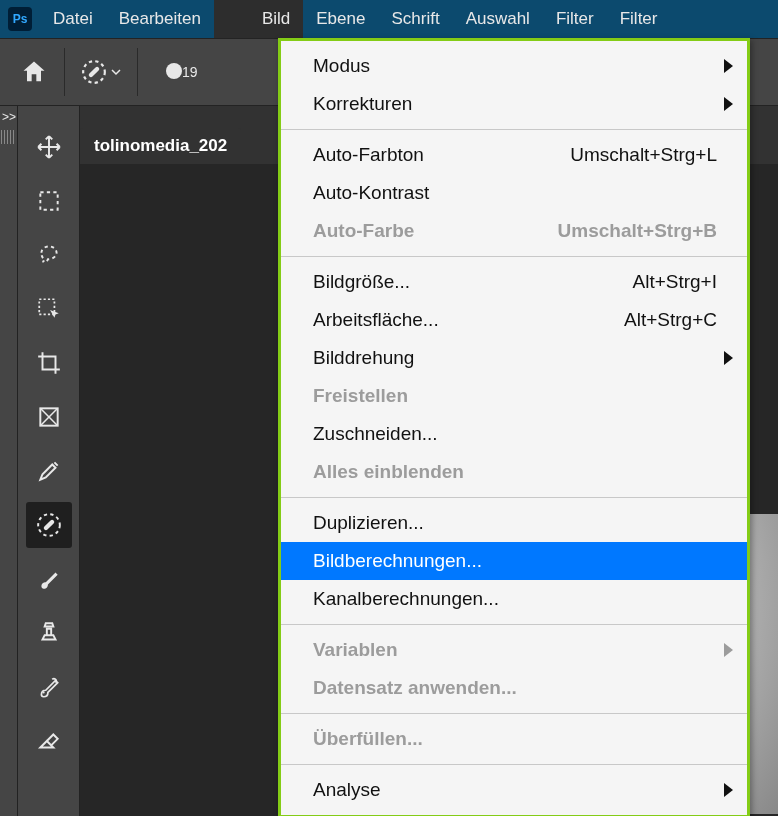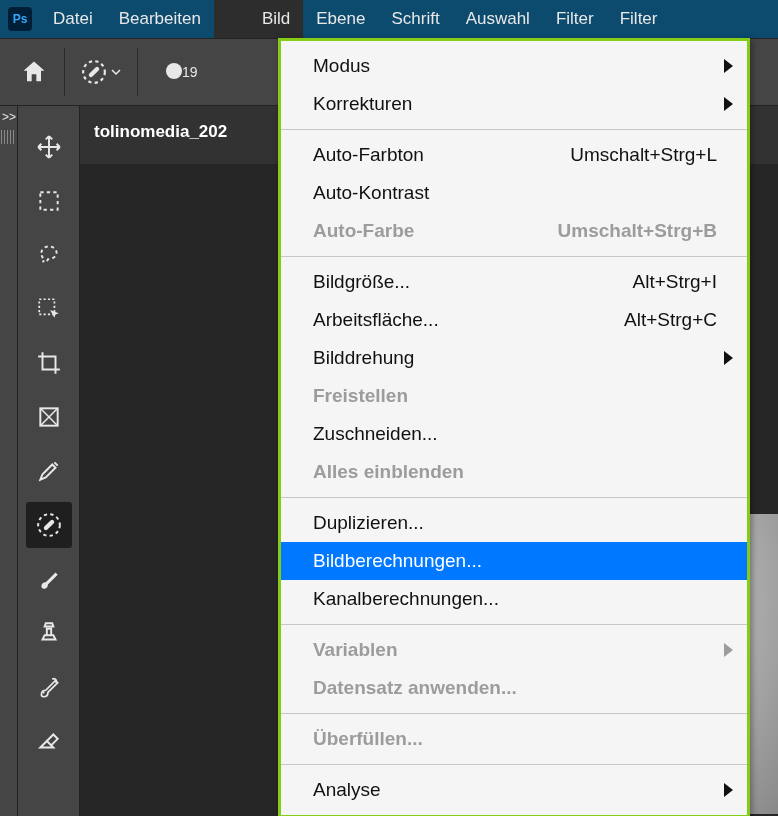--- a/index.html
+++ b/index.html
@@ -25,21 +25,21 @@
   .leftwrap { position:absolute; left:0; top:106px; bottom:0; display:flex; }
   .rulerstrip { width:18px; background:#454545; color:#e8e8e8; border-right:1px solid #222;}
   .rulerstrip .chev { font-size:12px; padding:4px 2px; }
   .rulerstrip .ticks { height:14px; background: repeating-linear-gradient(90deg,#888,#888 1px,transparent 1px,transparent 3px); margin:2px 1px 0 1px; }
   .toolbar { width:62px; background:#454545; border-right:1px solid #222; display:flex; flex-direction:column; align-items:center; padding-top:18px; gap:8px; }
   .tool { width:46px; height:46px; display:flex; align-items:center; justify-content:center; border-radius:3px; }
   .tool.selected { background:#1f1f1f; }
   .tool svg { width:26px; height:26px; }
 
   
-  .tabbar { position:absolute; left:80px; top:112px; height:38px; display:flex; align-items:flex-end; }
+  .tabbar { position:absolute; left:80px; top:126px; height:38px; display:flex; align-items:flex-end; }
   .doctab { background:#323232; color:#fff; font-weight:600; font-size:17px; padding:8px 14px; border-top-left-radius:3px; border-top-right-radius:3px; }
 
   
   .canvas { position:absolute; left:80px; top:164px; right:0; bottom:0; background:#262626; }
   .imgstub { position:absolute; right:0; top:350px; width:200px; height:300px; background: radial-gradient(ellipse at 30% 30%, #ddd, #aaa 60%, #888); border-top-left-radius:40px; }
 
   
   .dropdown { position:absolute; left:278px; top:38px; width:472px; background:#f5f5f5; border:3px solid #84cc16; box-shadow:2px 2px 6px rgba(0,0,0,0.35); }
   .dd-group { padding:6px 0; border-bottom:1px solid #c8c8c8; }
   .dd-group:last-child { border-bottom:none; }

